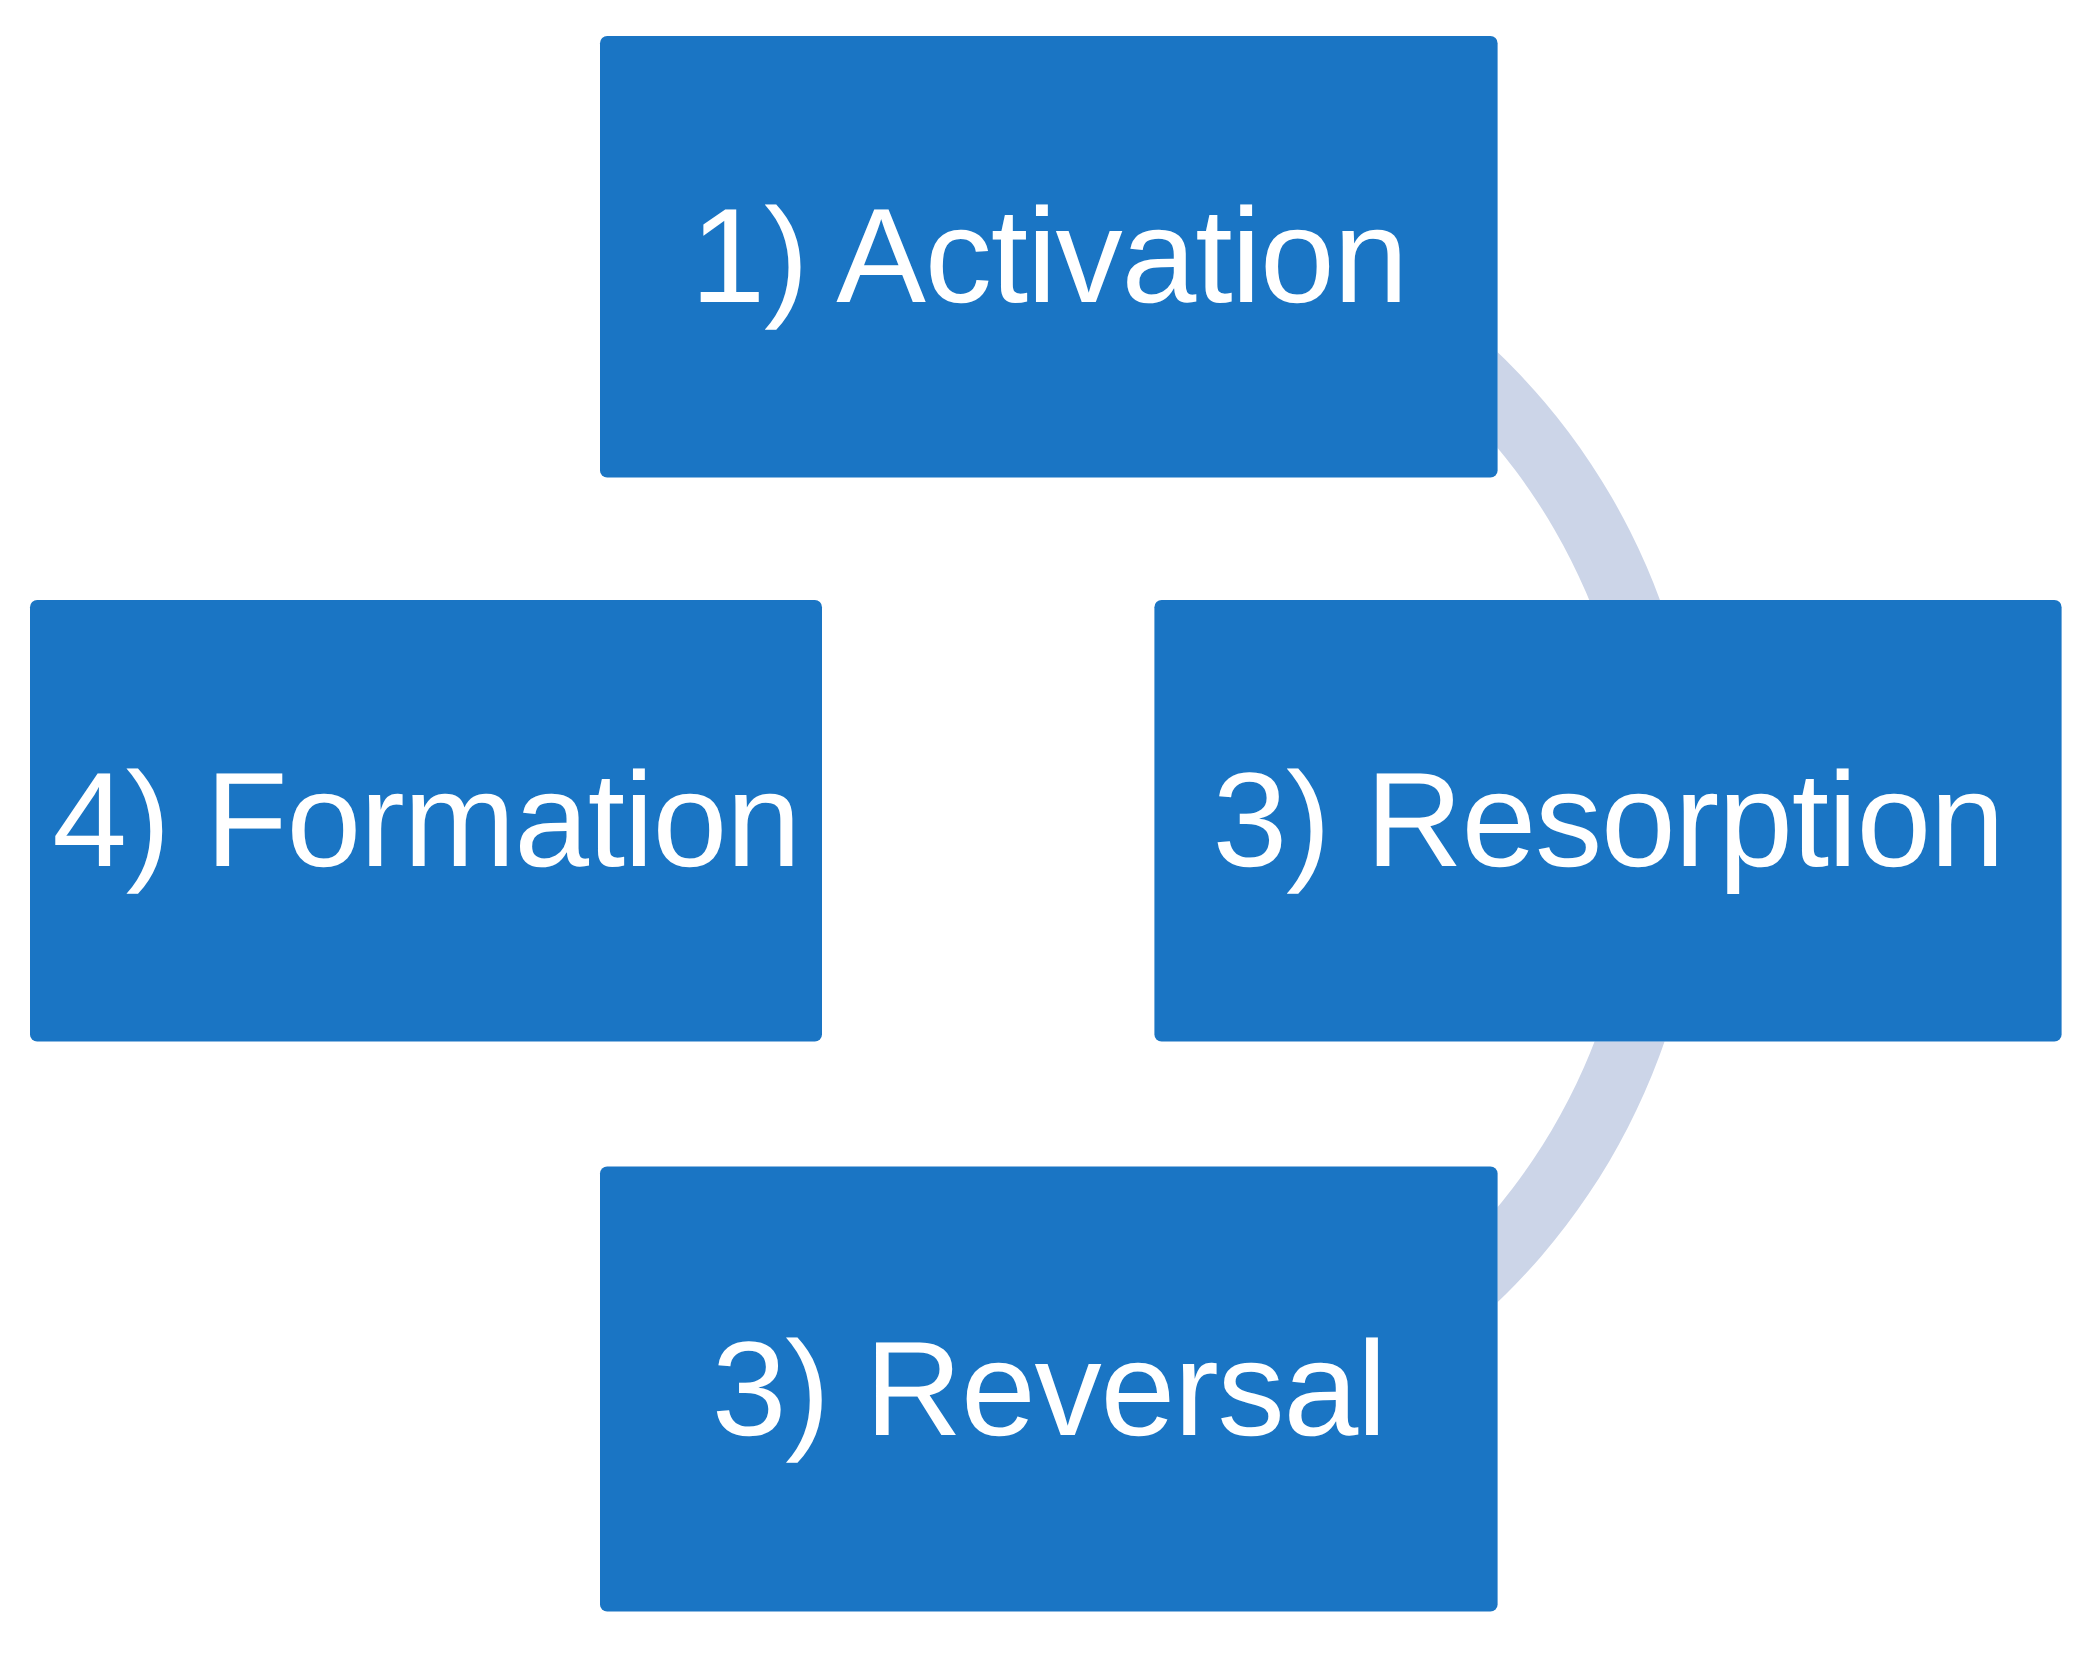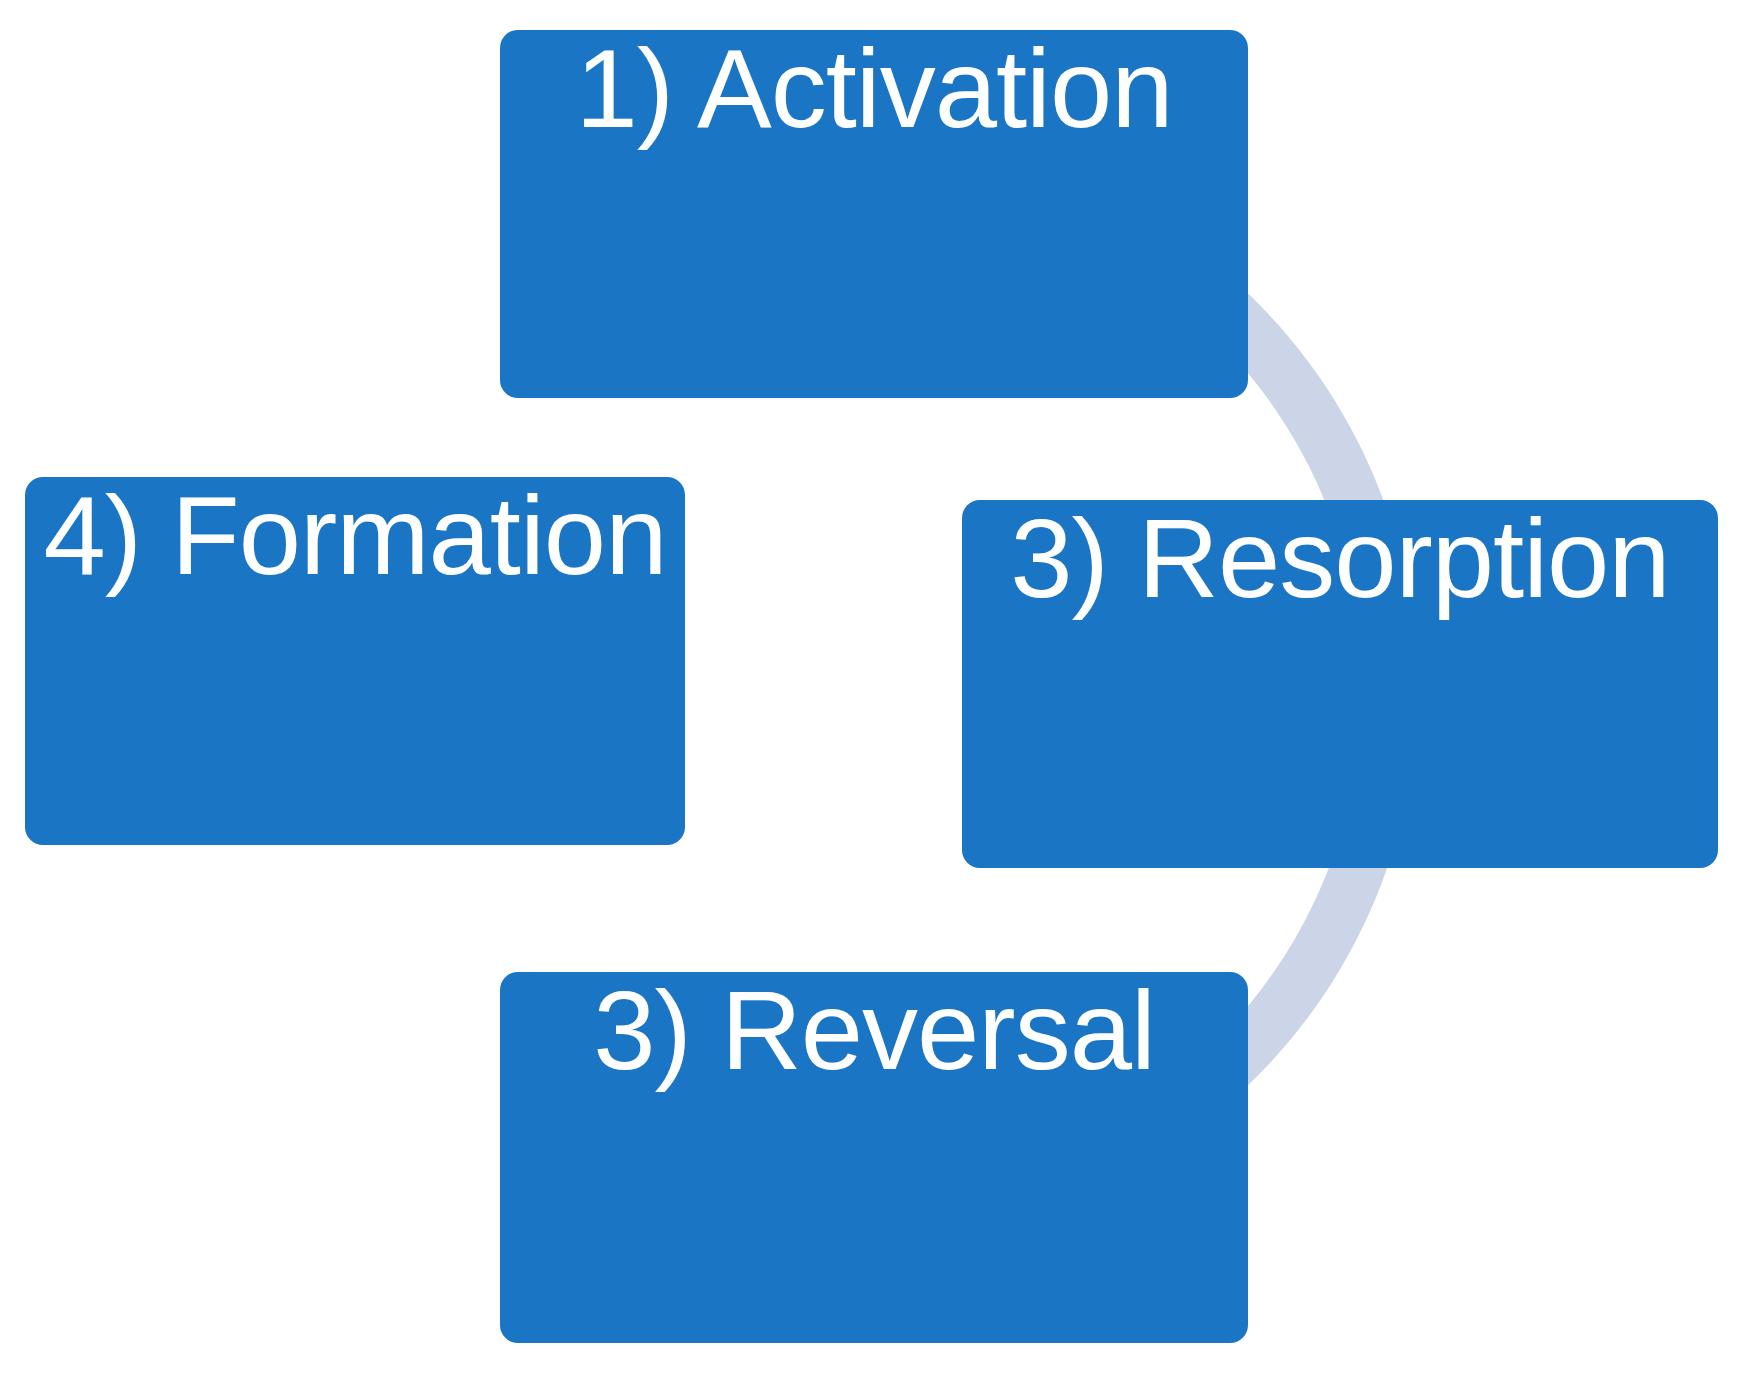--- a/index.html
+++ b/index.html
@@ -20,23 +20,23 @@
     position: absolute;
     left: 0;
     top: 0;
     width: 1744px;
     height: 1384px;
     pointer-events: none;
   }
   .stage-box {
     position: absolute;
     background: #1a75c4;
-    border-radius: 18px;
+    border-radius: 6px;
     display: flex;
-    align-items: flex-start;
+    align-items: center;
     justify-content: center;
     box-sizing: border-box;
   }
   .stage-label {
     color: #ffffff;
     font-family: "Liberation Sans", sans-serif;
     font-size: 112px;
     font-weight: 400;
     line-height: 1.05;
     letter-spacing: -1px;
@@ -47,21 +47,21 @@
   #box-activation {
     left: 500px;  top: 30px;   width: 748px; height: 368px;
   }
   #box-resorption {
     left: 962px;  top: 500px;  width: 756px; height: 368px;
   }
   #box-reversal {
     left: 500px;  top: 972px;  width: 748px; height: 371px;
   }
   #box-formation {
-    left: 25px;   top: 477px;  width: 660px; height: 368px;
+    left: 25px;   top: 500px;  width: 660px; height: 368px;
   }
 </style>
 </head>
 <body>
 
 <div id="canvas">
 
   <svg id="cycle-ring" viewBox="0 0 1744 1384" aria-hidden="true">
     <defs>
       <clipPath id="ring-clip">

